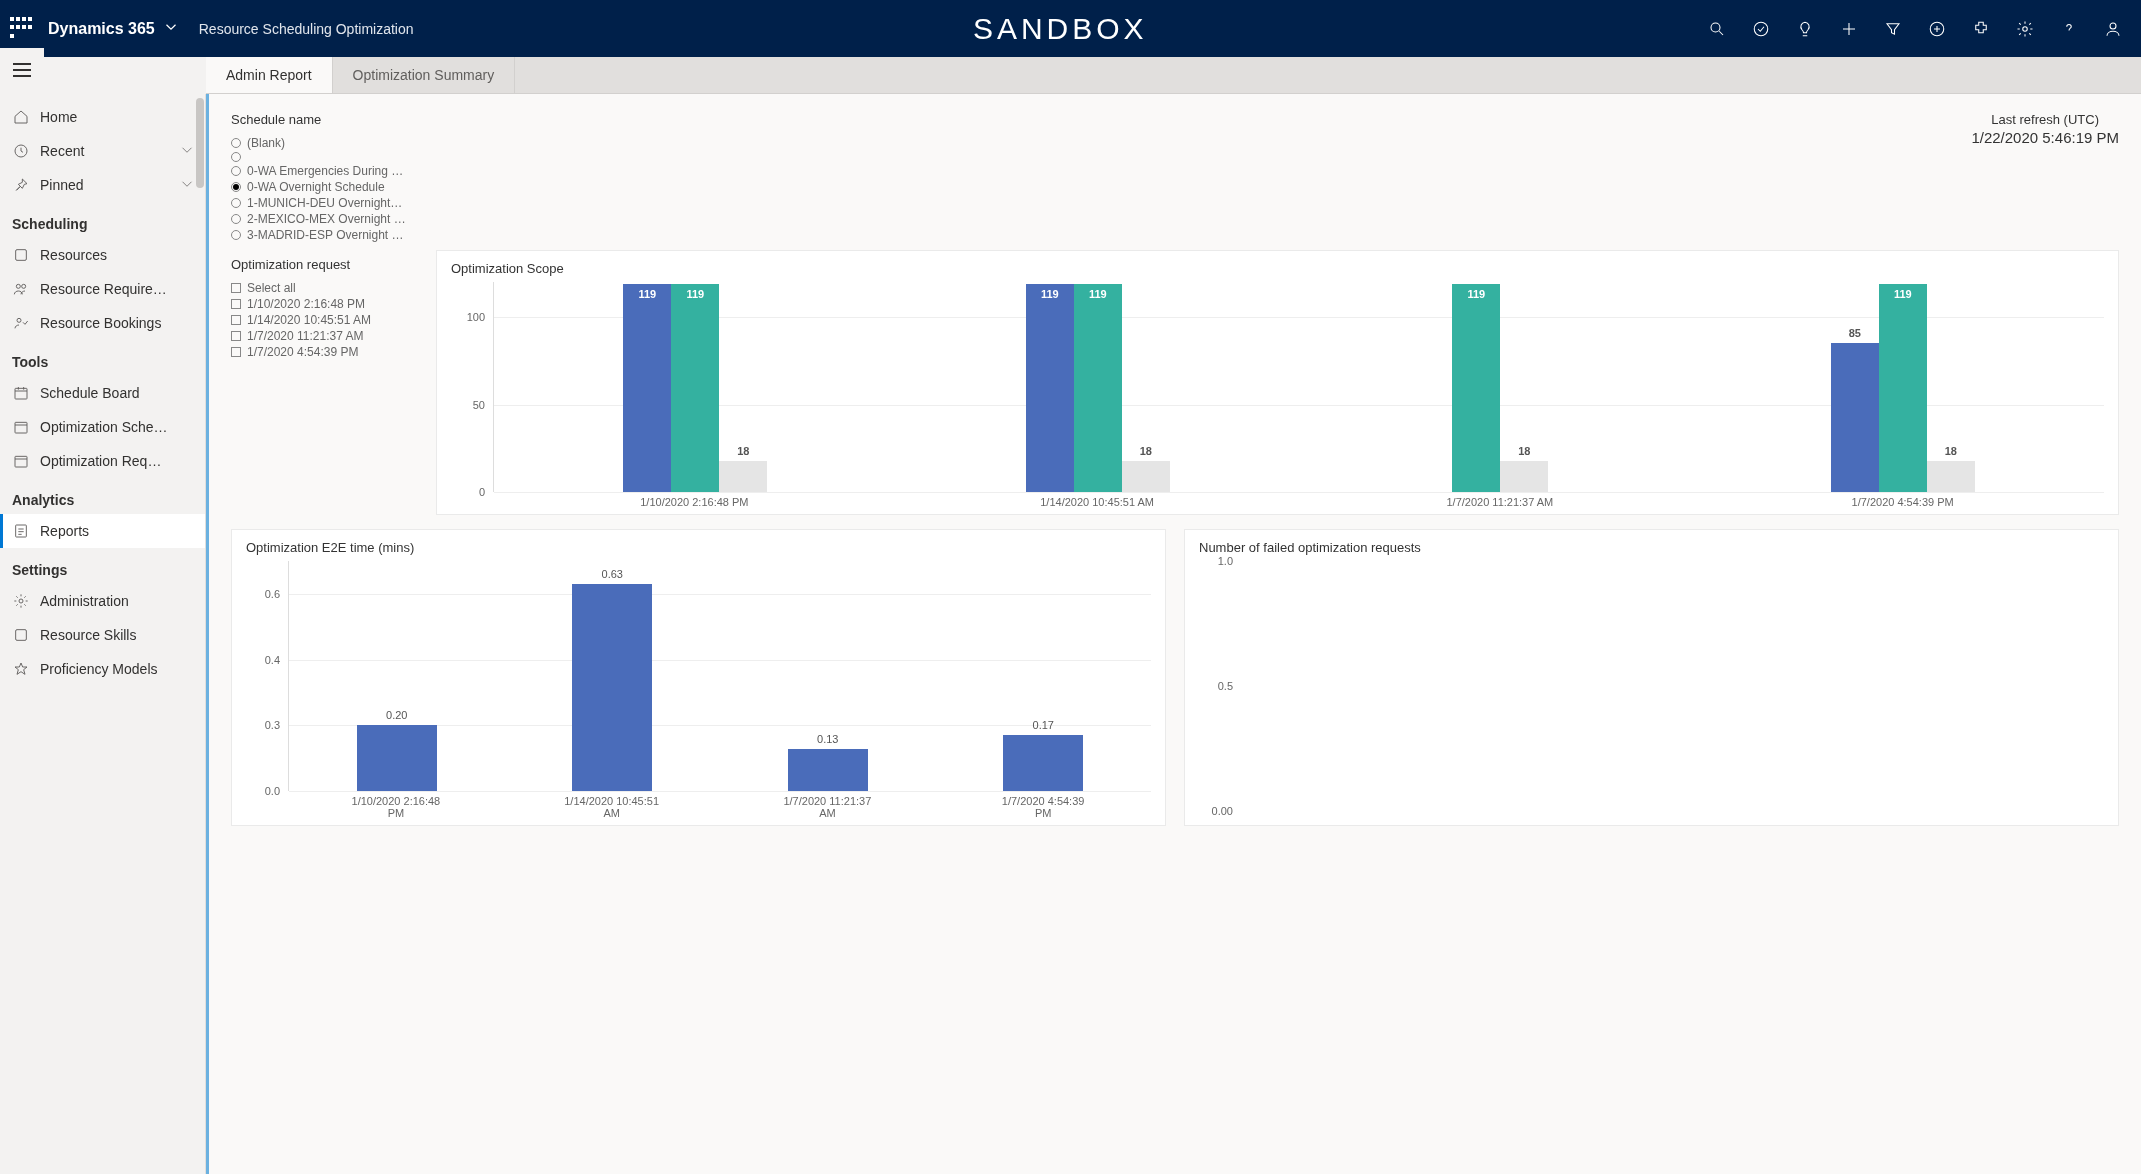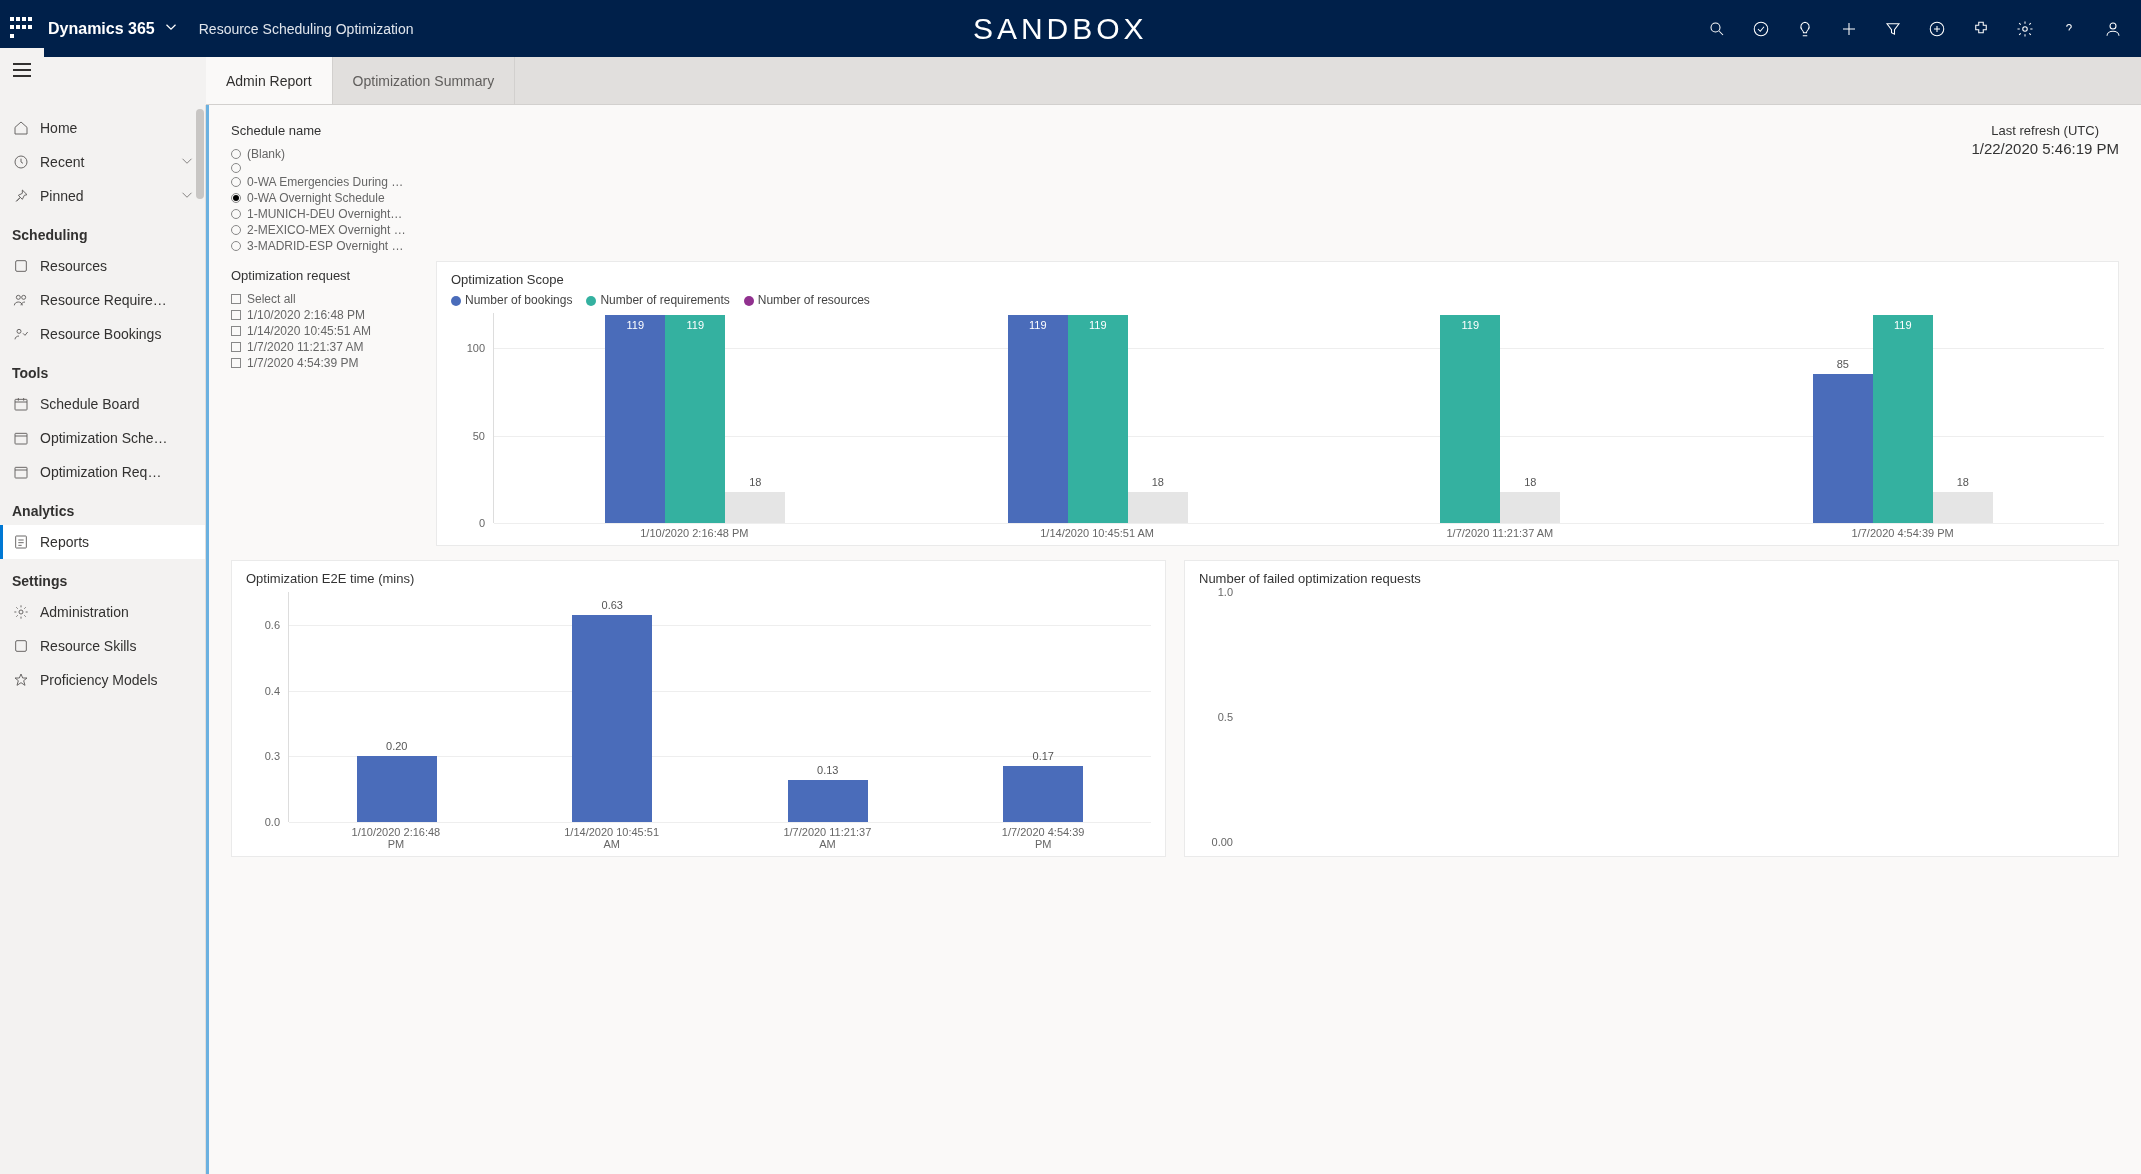--- a/index.html
+++ b/index.html
@@ -9,21 +9,21 @@
   .waffle { width:24px; height:24px; display:flex; flex-wrap:wrap; gap:2px; margin-right:14px; cursor:pointer;}
   .waffle span { width:4px; height:4px; background:#fff; }
   .app-name { font-weight:600; font-size:16px; margin-right:6px;}
   .chev { margin: 0 8px 0 4px; }
   .area-name { font-size:14px; color:#e0e5ec; margin-left:14px;}
   .sandbox { flex:1; text-align:center; font-family: "Segoe UI Light", sans-serif; font-size:30px; letter-spacing:4px; font-weight:300;}
   .topicons { display:flex; gap:24px; align-items:center; margin-right:8px;}
   .topicons .ic { width:20px; height:20px; cursor:pointer; display:flex; align-items:center; justify-content:center; color:#fff; }
   .topicons svg { width:18px; height:18px; stroke:#fff; fill:none; stroke-width:1.4; }
   
-  .tabstrip { height:48px; background:#e1dfdd; display:flex; align-items:stretch; border-bottom:1px solid #d2d0ce; margin-left:206px;}
+  .tabstrip { height:37px; background:#e1dfdd; display:flex; align-items:stretch; border-bottom:1px solid #d2d0ce; margin-left:206px;}
   .tab { padding:0 20px; display:flex; align-items:center; color:#605e5c; font-size:14px; cursor:pointer; border-right:1px solid #d2d0ce;}
   .tab.active { background:#faf9f8; color:#323130; font-weight:500;}
   
   .leftcol { position:absolute; top:48px; left:0; width:44px; height:44px; display:flex; align-items:center; justify-content:center; background:#f3f2f1;}
   .hamb-lines { width:18px; height:14px; display:flex; flex-direction:column; justify-content:space-between; cursor:pointer;}
   .hamb-lines span{height:2px; background:#323130;}
   
   .layout { display:flex; height: calc(100vh - 48px - 44px);}
   .sidenav { width:206px; background:#f3f2f1; border-right:1px solid #e1dfdd; overflow-y:auto; padding-top:6px; position:relative;}
   .scrollthumb{ position:absolute; right:1px; top:4px; width:8px; height:90px; background:#c8c6c4; border-radius:4px;}
@@ -53,21 +53,21 @@
   .row2 { display:flex; gap:18px; margin-top:14px;}
   .row2 .card { flex:1; }
   
   .chartbox { position:relative; }
   .yaxis { position:absolute; left:0; top:0; bottom:20px; width:40px; }
   .ylab { position:absolute; right:6px; font-size:11px; color:#666; transform:translateY(-50%);}
   .plot { margin-left:42px; height:210px; position:relative; border-left:1px solid #ddd;}
   .grid { position:absolute; left:0; right:0; border-top:1px solid #eee;}
   .groups { position:absolute; left:0; right:0; bottom:0; top:0; display:flex;}
   .group { flex:1; display:flex; align-items:flex-end; justify-content:center; gap:0; position:relative;}
-  .bar { width:60px; position:relative;}
+  .bar { width:48px; position:relative;font-weight:bold;}
   .bar .val{ position:absolute; top:-16px; width:100%; text-align:center; font-size:11px; color:#555;}
   .bar.inval .val{ top:4px; color:#fff;}
   .c-blue{ background:#4a6cba;}
   .c-teal{ background:#34b1a0;}
   .c-purple{ background:#e5e5e5;}
   .xlabels { margin-left:42px; display:flex;}
   .xlabels .xl{ flex:1; text-align:center; font-size:11px; color:#666; padding-top:4px; white-space:pre-line;}
   
   .plot2 { margin-left:42px; height:230px; position:relative; border-left:1px solid #ddd;}
   .groups2 { position:absolute; inset:0; display:flex; }
@@ -367,25 +367,20 @@
       </div>
       <div class="refresh">
         <div>Last refresh (UTC)</div>
         <div class="ts">1/22/2020 5:46:19 PM</div>
       </div>
     </div>
 
     <div class="charts">
       <div class="card" style="margin-left:205px; margin-top:-114px;">
         <div class="card-title">Optimization Scope</div>
-        <div class="legend" id="legend1">
-            <span><span class="dot" style="background:#4a6cba"></span>Number of bookings</span>
-            <span><span class="dot" style="background:#34b1a0"></span>Number of requirements</span>
-            <span><span class="dot" style="background:#91318f"></span>Number of resources</span>
-          </div>
         <div class="chartbox">
           <div class="yaxis" id="yaxis1">
               <div class="ylab" style="top: 210px;">0</div>
               <div class="ylab" style="top: 122.5px;">50</div>
               <div class="ylab" style="top: 35px;">100</div>
             </div>
           <div class="plot" id="plot1">
               <div class="grid" style="top: 210px;"></div>
               <div class="grid" style="top: 122.5px;"></div>
               <div class="grid" style="top: 35px;"></div>

